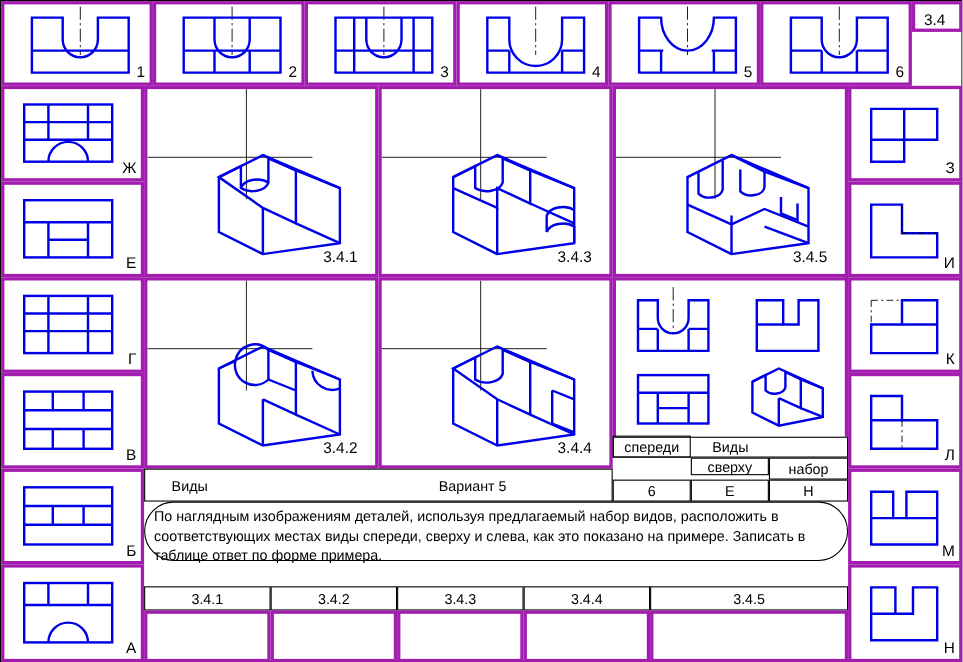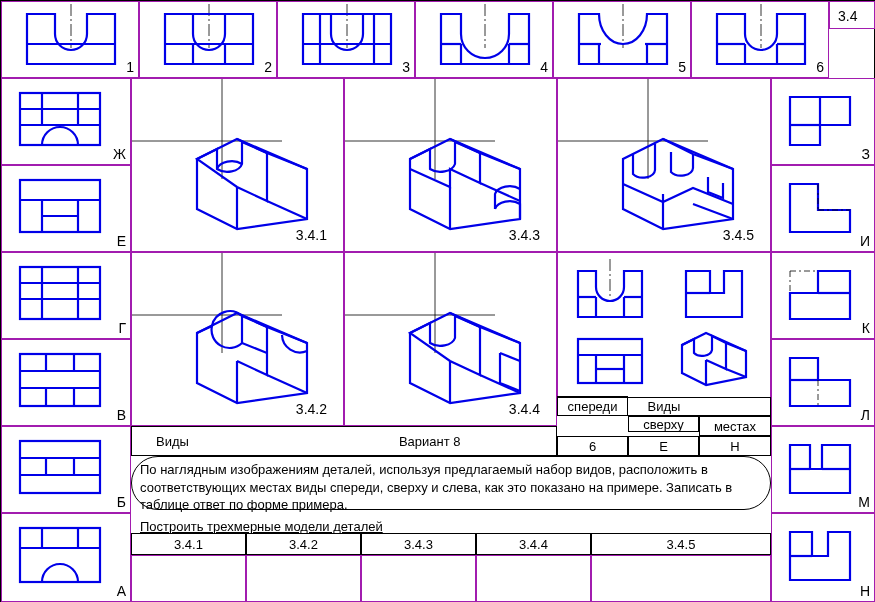--- a/index.html
+++ b/index.html
@@ -11,21 +11,21 @@
     color: #000;
   }
   .page {
     position: relative;
     width: 875px;
     height: 602px;
     border: 1px solid #000;
   }
   .cell {
     position: absolute;
-    border: 1px solid #a21caf;
+    border: 3px solid #a21caf;
   }
   .lbl {
     position: absolute;
     right: 4px;
     bottom: 2px;
     font-size: 14px;
   }
   .lbl-top {
     position: absolute;
     right: 4px;
@@ -383,33 +383,32 @@
         <path class="shape" d="M30 35 L30 60"></path>
         <path class="shape" d="M50 44 L70 52"></path>
         <path class="shape" d="M50 18 L70 26"></path>
       </g>
     </svg>
   </div>
 
   <div class="text-cell center-cell" style="left:556px; top:396px; width:214px; height:19px; font-size:13px;">Виды</div>
   <div class="text-cell center-cell" style="left:556px; top:395px; width:71px; height:20px;">спереди</div>
   <div class="text-cell center-cell" style="left:627px; top:415px; width:71px; height:16px;">сверху</div>
-  <div class="text-cell center-cell" style="left:698px; top:415px; width:72px; height:20px;">местах</div>
+  <div class="text-cell center-cell" style="left:698px; top:415px; width:72px; height:20px;">набор</div>
   <div class="text-cell center-cell" style="left:556px; top:435px; width:71px; height:20px;">6</div>
   <div class="text-cell center-cell" style="left:627px; top:435px; width:71px; height:20px;">Е</div>
   <div class="text-cell center-cell" style="left:698px; top:435px; width:72px; height:20px;">Н</div>
 
   <div class="text-cell" style="left:130px; top:425px; width:426px; height:30px;">
     <span style="margin-left:4px;">Виды</span>
-    <span style="margin-left:210px;">Вариант 8</span>
+    <span style="margin-left:210px;">Вариант 5</span>
   </div>
 
   <div class="instr" style="left:130px; top:455px; width:640px; height:54px;border-radius:32px;">
     <div>По наглядным изображениям деталей, используя предлагаемый набор видов, расположить в соответствующих местах виды спереди, сверху и слева, как это показано на примере. Записать в таблице ответ по форме  примера.</div>
-    <div style="text-decoration:underline; margin-top:4px;">Построить трехмерные модели деталей</div>
   </div>
 
   <div class="text-cell center-cell" style="left:130px; top:532px; width:115px; height:22px;">3.4.1</div>
   <div class="text-cell center-cell" style="left:245px; top:532px; width:115px; height:22px;">3.4.2</div>
   <div class="text-cell center-cell" style="left:360px; top:532px; width:115px; height:22px;">3.4.3</div>
   <div class="text-cell center-cell" style="left:475px; top:532px; width:115px; height:22px;">3.4.4</div>
   <div class="text-cell center-cell" style="left:590px; top:532px; width:180px; height:22px;">3.4.5</div>
 
   <div class="cell" style="left:130px; top:554px; width:115px; height:47px;"></div>
   <div class="cell" style="left:245px; top:554px; width:115px; height:47px;"></div>

